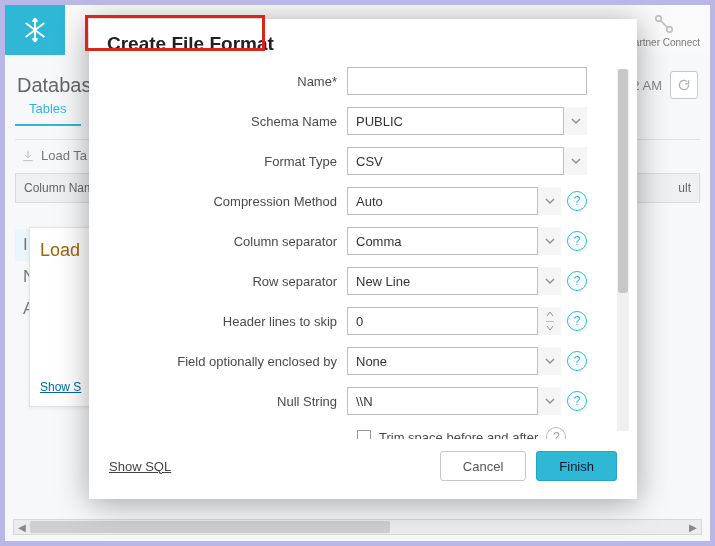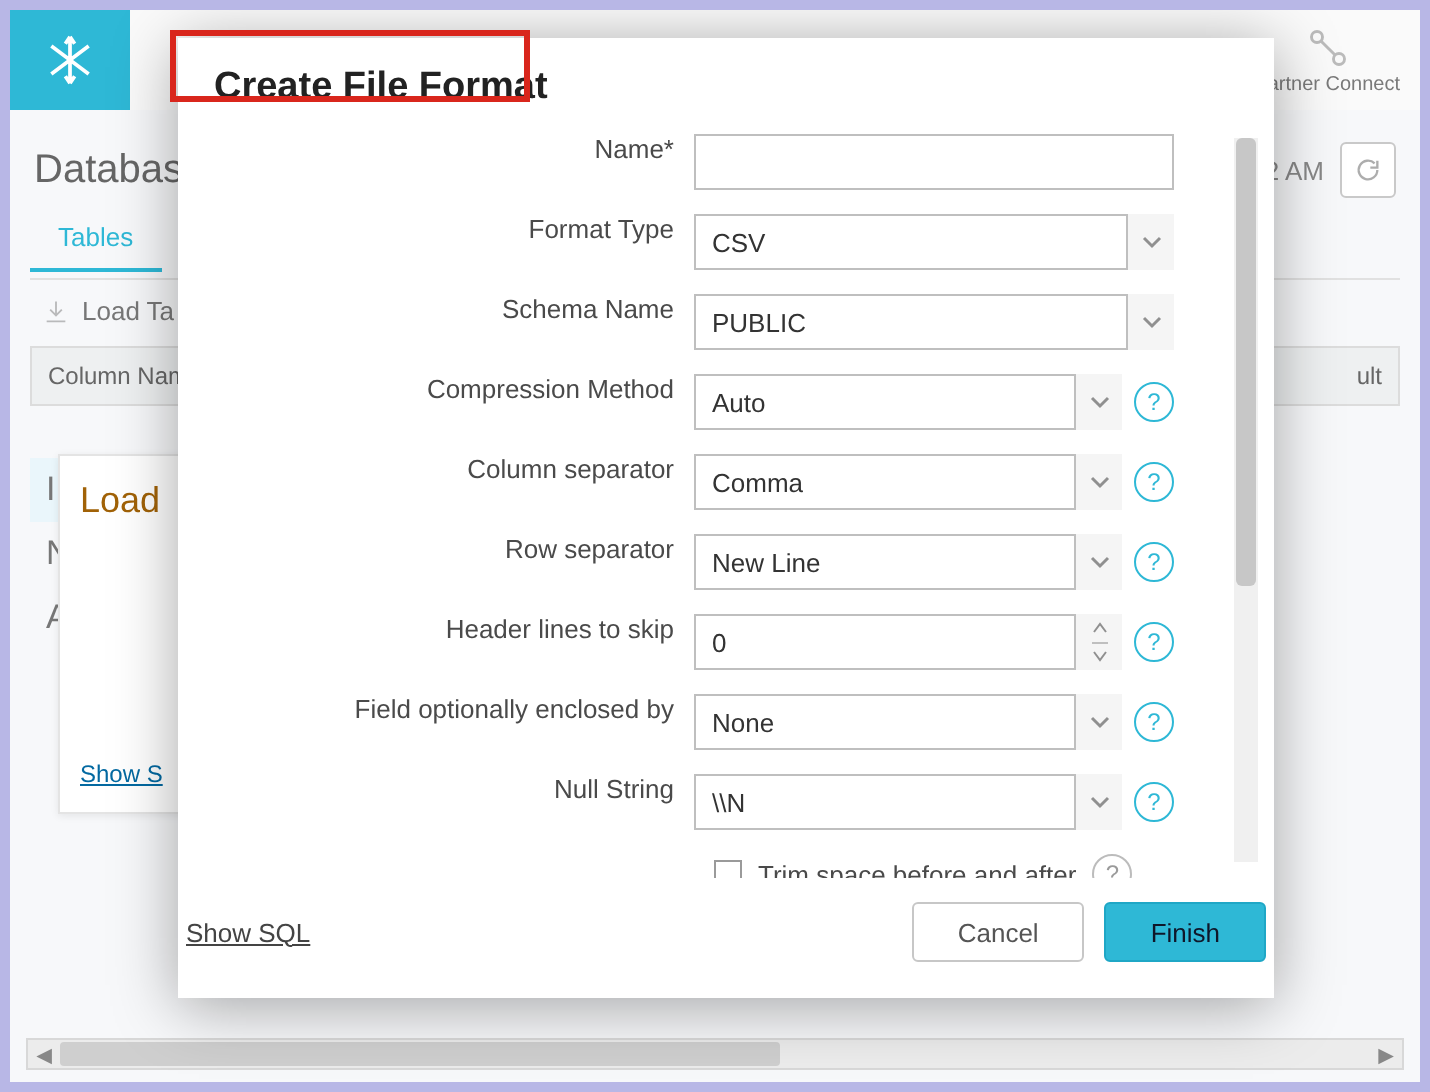--- a/index.html
+++ b/index.html
@@ -15,21 +15,21 @@
   .partner { margin-left:auto; margin-right:10px; text-align:center; font-size:10px; color:#7a7a7a; }
   .partner svg { width:22px; height:22px; display:block; margin:0 auto 2px; opacity:.55;}
 
   
   .row2 { position:absolute; top:66px; left:0; right:0; display:flex; align-items:center; padding:0 12px; color:#6d6d6d;}
   .dbtitle { font-size:20px; font-weight:300; color:#666;}
   .r2-right { margin-left:auto; display:flex; align-items:center; gap:8px;}
   .refresh-btn { width:28px; height:28px; border:1px solid #c9c9c9; background:#fff; border-radius:3px; display:flex; align-items:center; justify-content:center; }
   .refresh-btn svg{ width:14px; height:14px; opacity:.6;}
 
-  .tabs { position:absolute; top:98px; left:10px; display:flex; }
+  .tabs { position:absolute; top:88px; left:10px; display:flex; }
   .tab { padding:8px 14px; font-size:13px; color:#555; }
   .tab.active { color:#2eb8d6; border-bottom:2px solid #2eb8d6;}
   .subbar { position:absolute; top:134px; left:10px; right:10px; padding:8px 6px; color:#777; display:flex; align-items:center; gap:6px; border-top:1px solid #e1e1e1;}
   .subbar svg{width:14px;height:14px;opacity:.55;}
   .colh { position:absolute; top:168px; left:10px; right:10px; display:flex; font-size:12px; color:#666;}
   .colh > div { padding:7px 8px; background:#eef0f1; border:1px solid #dcdcdc;}
   .colh .c1{ width:90px;}
   .colh .c2{ flex:1; border-left:none;}
   .cells { position:absolute; top:196px; left:10px; font-size:17px; color:#777;margin-top:28px;}
   .cells div{ padding:6px 8px; }
@@ -43,40 +43,40 @@
   .hscroll .track{ flex:1; height:14px; position:relative;}
   .hscroll .thumb{ position:absolute; left:0; top:1px; height:12px; width:55%; background:#cfcfcf; border-radius:2px;}
 
   
   .modal { position:absolute; top:14px; left:84px; width:548px; height:480px; background:#fff; box-shadow:0 4px 30px rgba(0,0,0,.35); display:flex; flex-direction:column; }
   .modal-head { padding:14px 18px 6px; }
   .modal-head h2 { font-size:19px; font-weight:600; color:#222;}
   .redbox { position:absolute; top:10px; left:80px; width:180px; height:36px; border:3px solid #d9261c; pointer-events:none;}
   .modal-body { flex:1; position:relative; overflow:hidden; padding:6px 0 4px;}
   .fields { position:absolute; top:0; left:0; right:28px; bottom:0; padding-right:4px;}
-  .row { display:flex; padding:6px 18px 6px 0;}
+  .row { display:flex; align-items:center; padding:6px 18px 6px 0;}
   .row label { width:258px; text-align:right; padding-right:10px; font-size:13px; color:#4a4a4a;}
   .ctrl { flex:1; display:flex; align-items:center; gap:6px;}
   .txt, .sel, .num { height:28px; border:1px solid #bfbfbf; background:#fff; font-size:13px; color:#333; padding:0 8px; width:100%; }
   .sel, .num { padding-right:26px; position:relative;}
   .selwrap, .numwrap { position:relative; flex:1; }
   .selwrap .chev, .numwrap .spin { position:absolute; right:0; top:0; bottom:0; width:24px; border-left:1px solid #bfbfbf; display:flex; flex-direction:column; align-items:center; justify-content:center; background:#f5f5f5;}
   .selwrap .chev svg{width:10px;height:10px;opacity:.7;}
   .numwrap .spin{ }
   .numwrap .spin .half{ flex:1; display:flex; align-items:center; justify-content:center;}
   .numwrap .spin .half:first-child{ border-bottom:1px solid #bfbfbf;}
   .numwrap .spin svg{width:8px;height:8px;opacity:.7;}
   .help { width:20px; height:20px; border:1px solid #2eb8d6; border-radius:50%; color:#2eb8d6; font-size:12px; display:flex; align-items:center; justify-content:center; flex:none;}
   .help.grey{ border-color:#bcbcbc; color:#9a9a9a;}
   .chkrow { display:flex; align-items:center; padding:6px 18px 6px 268px; gap:8px; font-size:13px; color:#4a4a4a;}
   .chk { width:14px; height:14px; border:1px solid #9a9a9a; background:#fff;}
   .vscroll { position:absolute; right:8px; top:8px; bottom:8px; width:12px; background:#f0f0f0;}
   .vscroll .vthumb{ position:absolute; left:1px; right:1px; top:0; height:62%; background:#c7c7c7; border-radius:3px;}
 
-  .modal-foot { display:flex; align-items:center; padding:12px 4px 18px; }
+  .modal-foot { display:flex; align-items:center; padding:12px 20px 18px; }
   .sqllink { font-size:13px; color:#444; text-decoration:underline;}
   .btns { margin-left:auto; display:flex; gap:10px;}
   .btn { height:30px; padding:0 22px; font-size:13px; border-radius:3px; display:flex; align-items:center; justify-content:center;}
   .btn.cancel{ background:#fff; border:1px solid #c7c7c7; color:#555;}
   .btn.finish{ background:#2eb8d6; border:1px solid #1fa7c6; color:#0f172a;}
 </style>
 </head>
 <body>
 
 <div class="topbar">
@@ -183,38 +183,38 @@
     <div class="fields">
 
       <div class="row">
         <label>Name*</label>
         <div class="ctrl">
             <input class="txt" type="text" style="">
           </div>
       </div>
 
       <div class="row">
+        <label>Schema Name</label>
+        <div class="ctrl">
+          <div class="selwrap">
+            <input class="sel" readonly="" value="PUBLIC" style="">
+            <div class="chev">
+                <svg viewBox="0 0 10 10">
+                  <path d="M1 3l4 4 4-4" fill="none" stroke="#666" stroke-width="1.5"></path>
+                </svg>
+              </div>
+          </div>
+        </div>
+      </div>
+
+      <div class="row">
         <label>Format Type</label>
         <div class="ctrl">
           <div class="selwrap">
             <input class="sel" readonly="" value="CSV" style="">
-            <div class="chev">
-                <svg viewBox="0 0 10 10">
-                  <path d="M1 3l4 4 4-4" fill="none" stroke="#666" stroke-width="1.5"></path>
-                </svg>
-              </div>
-          </div>
-        </div>
-      </div>
-
-      <div class="row">
-        <label>Schema Name</label>
-        <div class="ctrl">
-          <div class="selwrap">
-            <input class="sel" readonly="" value="PUBLIC" style="">
             <div class="chev">
                 <svg viewBox="0 0 10 10">
                   <path d="M1 3l4 4 4-4" fill="none" stroke="#666" stroke-width="1.5"></path>
                 </svg>
               </div>
           </div>
         </div>
       </div>
 
       <div class="row">

